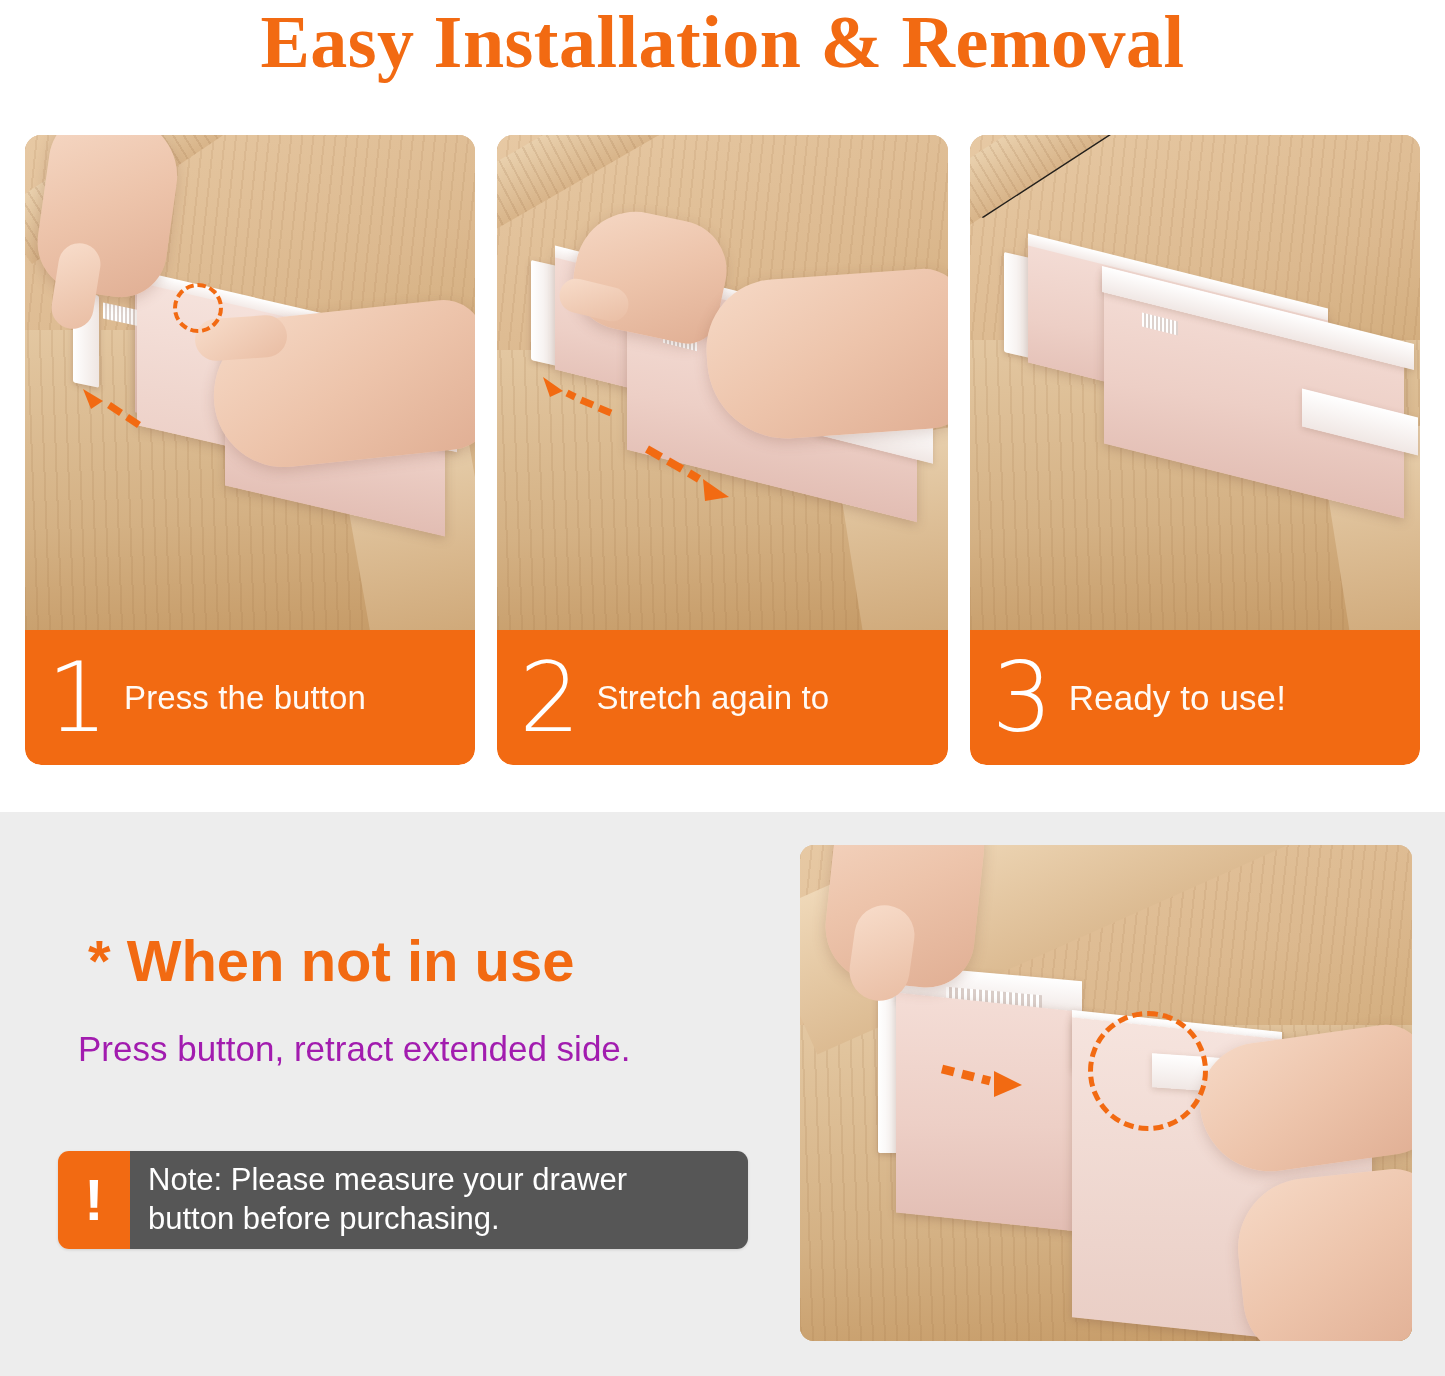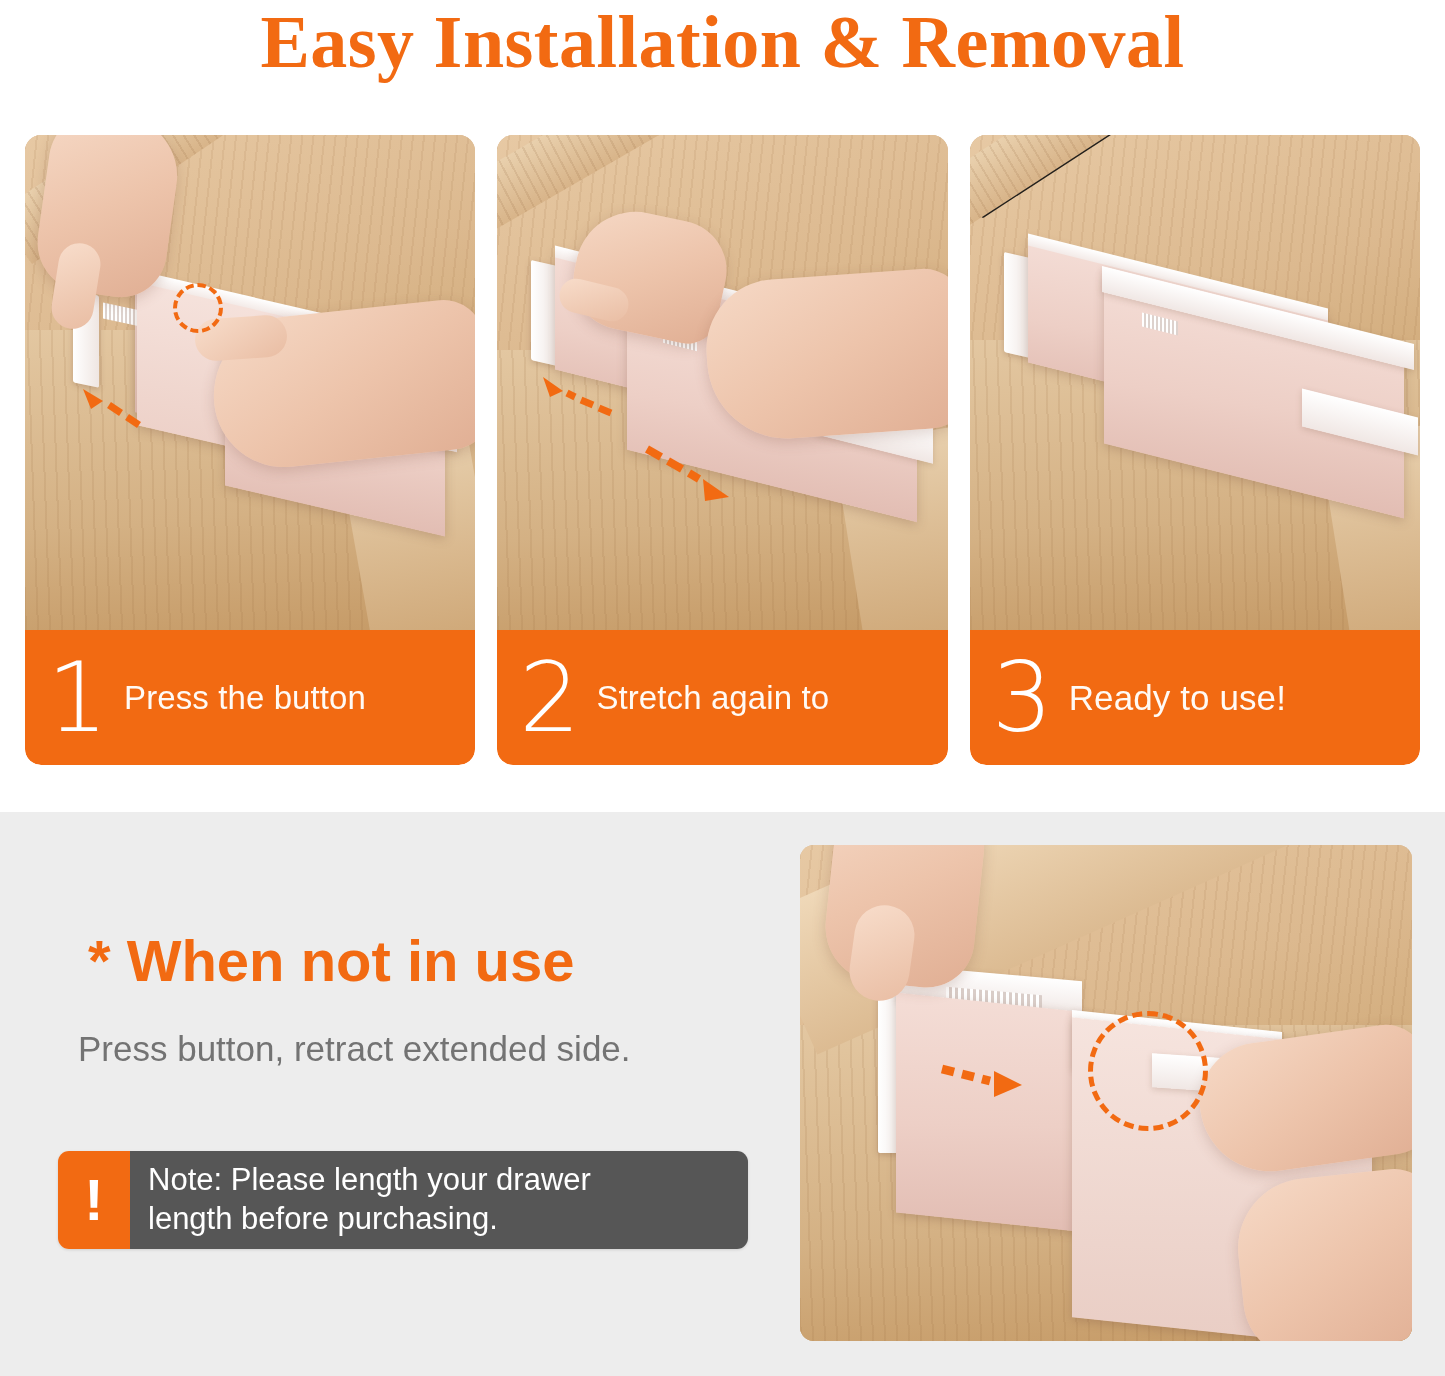--- a/index.html
+++ b/index.html
@@ -189,21 +189,21 @@
     font-weight: bold;
     color: #F26A12;
     white-space: nowrap;
   }
   .bottom-sub {
     position: absolute;
     left: 78px;
     top: 216px;
     font-size: 35px;
     line-height: 42px;
-    color: #737373;
+    color: #a21caf;
     white-space: nowrap;
   }
 
   .note-box {
     position: absolute;
     left: 58px;
     top: 1151px;
     width: 690px;
     height: 98px;
     border-radius: 11px;
@@ -365,22 +365,22 @@
 </div>
 
 <div class="bottom-section">
   <div class="bottom-heading">* When not in use</div>
   <div class="bottom-sub">Press button, retract extended side.</div>
 </div>
 
 <div class="note-box">
   <div class="note-icon">!</div>
   <div class="note-body">
-    <b>Note:</b><span> Please length your drawer</span><br>
-    <span>length before purchasing.</span>
+    <b>Note:</b><span> Please measure your drawer</span><br>
+    <span>button before purchasing.</span>
   </div>
 </div>
 
 <div class="bottom-photo">
   <div class="wood-back"></div>
   <div class="wood-floor" style="left:0; top:180px; width:612px; height:316px;"></div>
   <div class="wood-edge" style="left:-40px; top:-60px; width:620px; height:150px; transform:rotate(-24deg); background:linear-gradient(180deg,#efd8b8,#dcbb92);"></div>
 
   <div class="divider-endcap" style="left:78px; top:118px; width:30px; height:190px;"></div>
   <div class="divider-white" style="left:96px; top:128px; width:186px; height:36px; transform:skewY(5deg);"></div>

